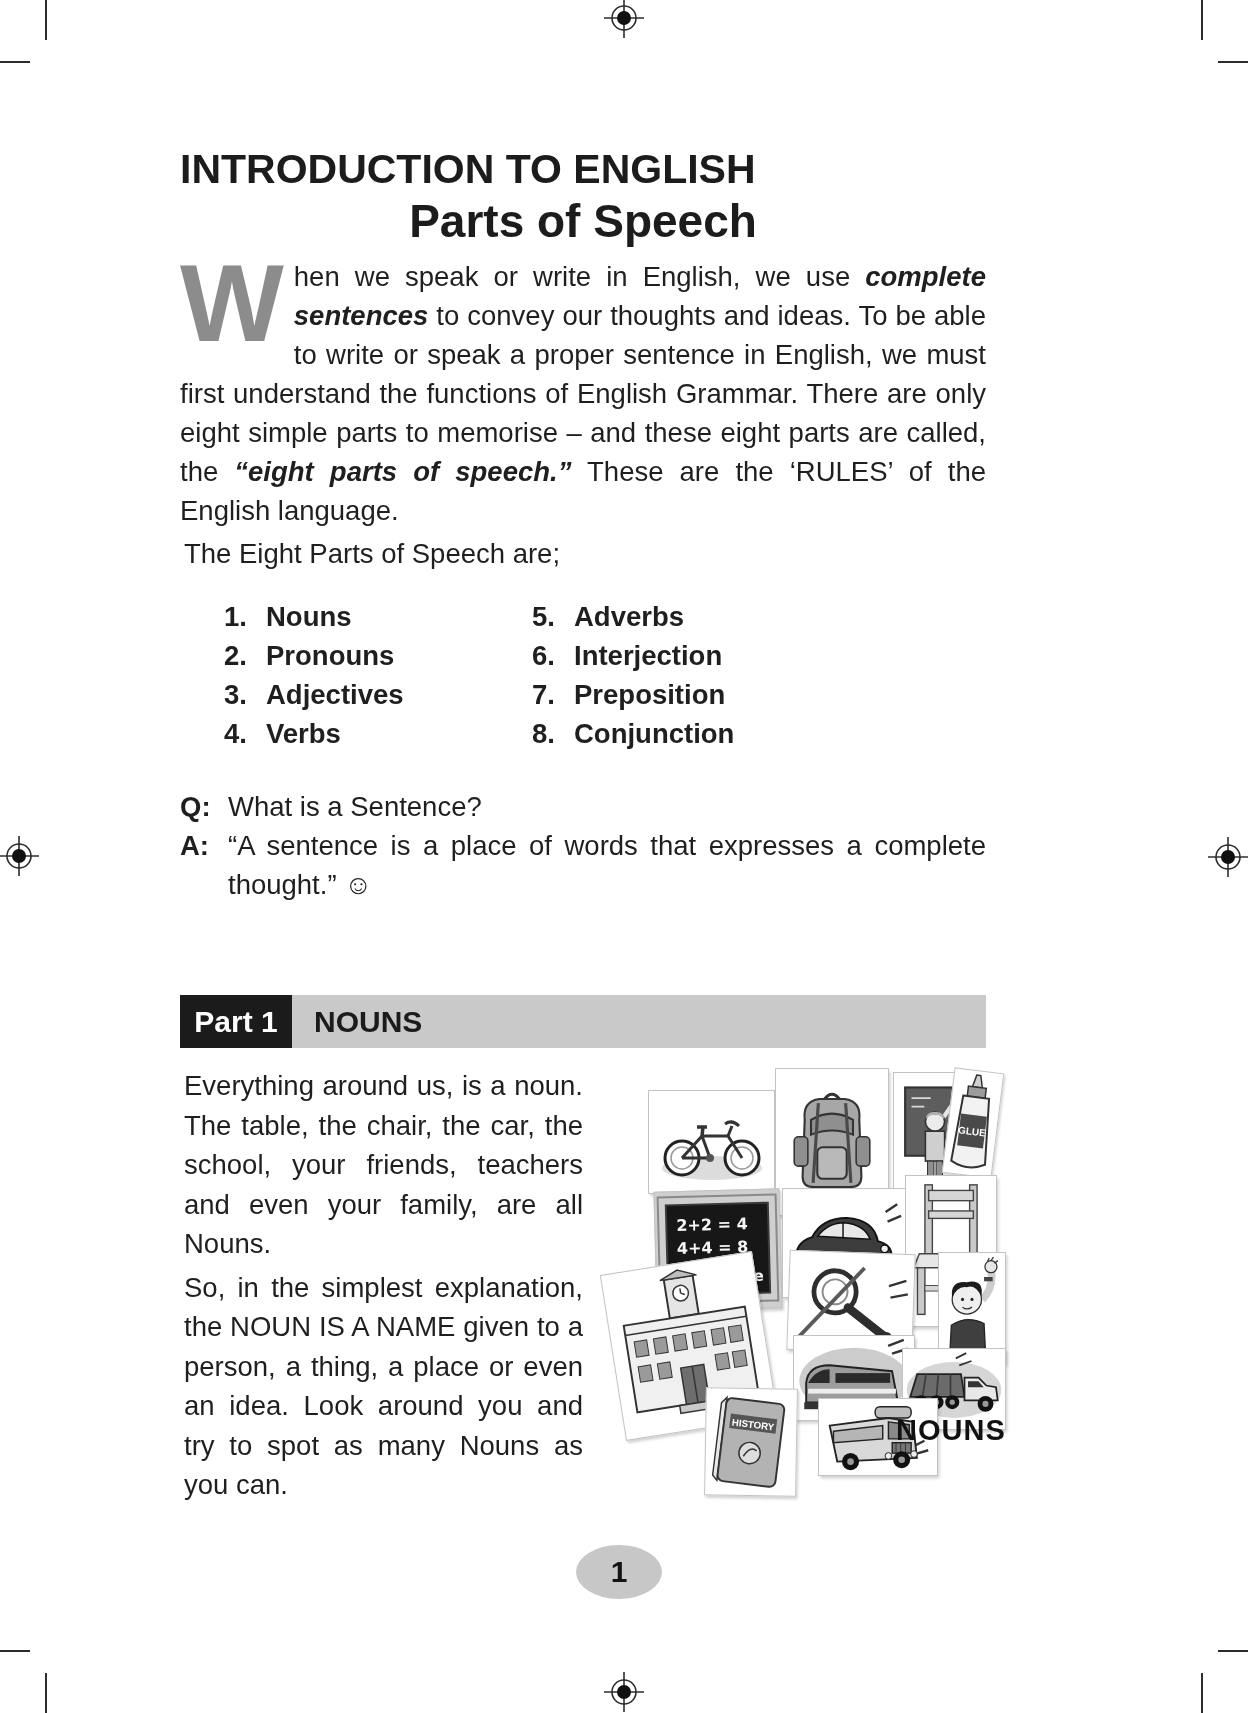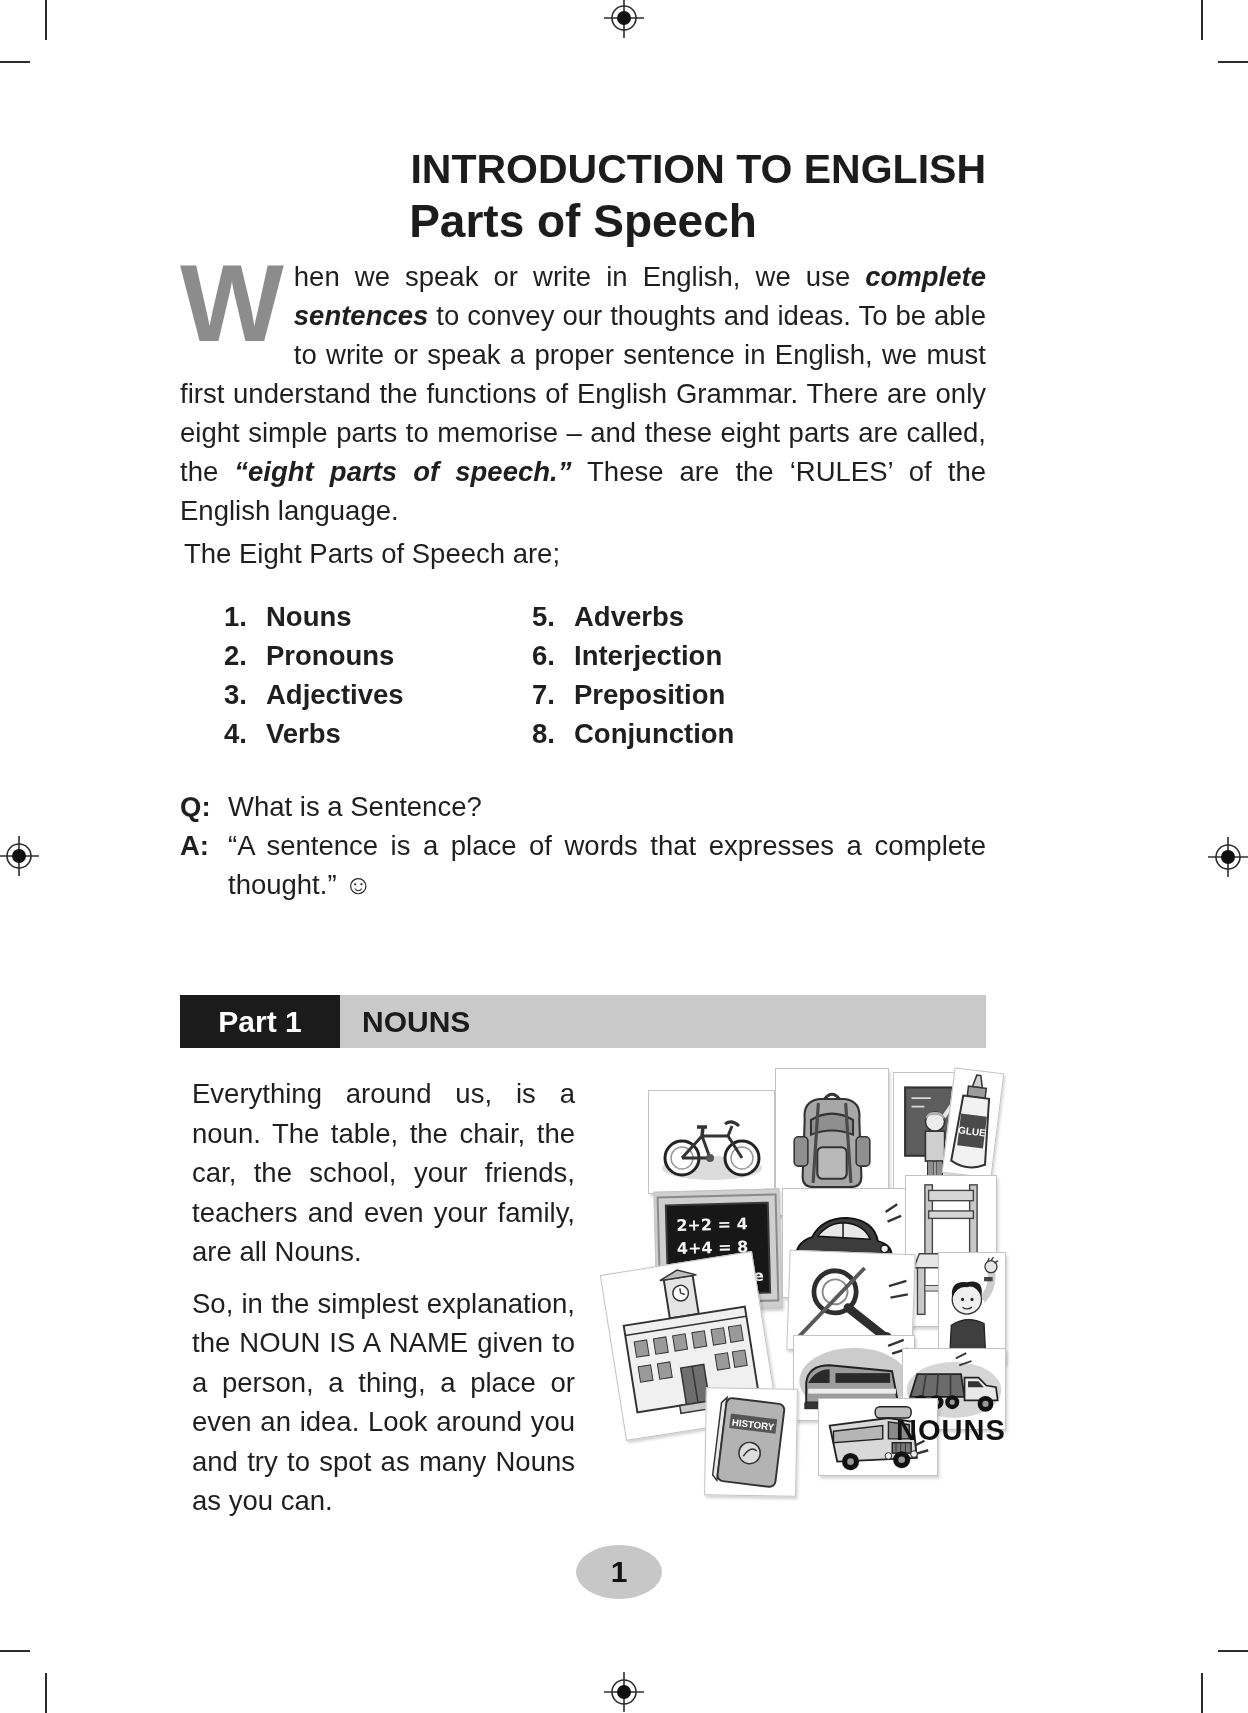--- a/index.html
+++ b/index.html
@@ -2,48 +2,48 @@
 <html><head>
 <meta charset="utf-8">
 <style>
   html,body{margin:0;padding:0;background:#ffffff;}
   .page{position:relative;width:1248px;height:1713px;background:#fff;overflow:hidden;
         font-family:"Liberation Sans","DejaVu Sans",sans-serif;color:#1f1f1f;}
   
   .cropline{position:absolute;background:#2c2c2c;}
   .regmark{position:absolute;width:40px;height:40px;}
   
-  .title1{position:absolute;left:180px;top:146px;width:806px;text-align:right;
+  .title1{position:absolute;left:180px;top:146px;width:806px;text-align:left;
           font-size:41px;font-weight:bold;color:#1c1c1c;letter-spacing:0;}
   .title2{position:absolute;left:180px;top:194px;width:806px;text-align:center;
           font-size:46px;font-weight:bold;color:#1c1c1c;}
   
   .flow{position:absolute;left:180px;top:257px;width:806px;font-size:27.5px;line-height:39px;}
   .intro{margin:0;text-align:justify;}
   .b{font-weight:bold}.i{font-style:italic}
   .dropcap{float:left;font-size:110px;line-height:80px;font-weight:bold;color:#8c8c8c;
            margin:6px 10px 0 0;}
   .leadin{margin:4px;}
   .plist{display:grid;grid-template-columns:308px auto;margin:24px 0 0 44px;}
   .plist-row{display:flex;font-weight:bold;line-height:39px;}
   .plist-num{width:42px;}
   .qa{margin-top:34px;}
   .qa-row{display:flex;}
   .qa-label{width:48px;font-weight:bold;flex:none;}
   .qa-text{flex:1;text-align:justify;}
   
   .section-header{position:absolute;left:180px;top:995px;width:806px;height:53px;display:flex;}
-  .part-box{width:160px;background:#1b1b1b;color:#fff;font-size:30px;font-weight:bold;
+  .part-box{width:112px;background:#1b1b1b;color:#fff;font-size:30px;font-weight:bold;
             display:flex;align-items:center;justify-content:center;}
   .part-title{flex:1;background:#c9c9c9;color:#1b1b1b;font-size:30px;font-weight:bold;
               display:flex;align-items:center;padding-left:22px;}
   
   .nouns-text{position:absolute;left:180px;top:1062px;width:407px;font-size:27.5px;
               line-height:39.5px;text-align:justify;}
-  .nouns-text p{margin:12px;}
+  .nouns-text p{margin:4px;}
   .collage{position:absolute;left:596px;top:1066px;width:410px;height:400px;}
   .card{position:absolute;background:#fff;border:1px solid #c3c3c3;
         box-shadow:1.5px 2.5px 3px rgba(0,0,0,.18);display:flex;align-items:center;
         justify-content:center;overflow:hidden;}
   .caption{position:absolute;left:300px;top:348px;width:110px;font-size:29px;font-weight:bold;
            color:#111;letter-spacing:1px;}
   .slash{position:absolute;width:6px;height:20px;background:#3a3a3a;transform:rotate(26deg);}
   
   .page-pill{position:absolute;left:576px;top:1545px;width:86px;height:54px;background:#c7c7c7;
              border-radius:50%;display:flex;align-items:center;justify-content:center;

